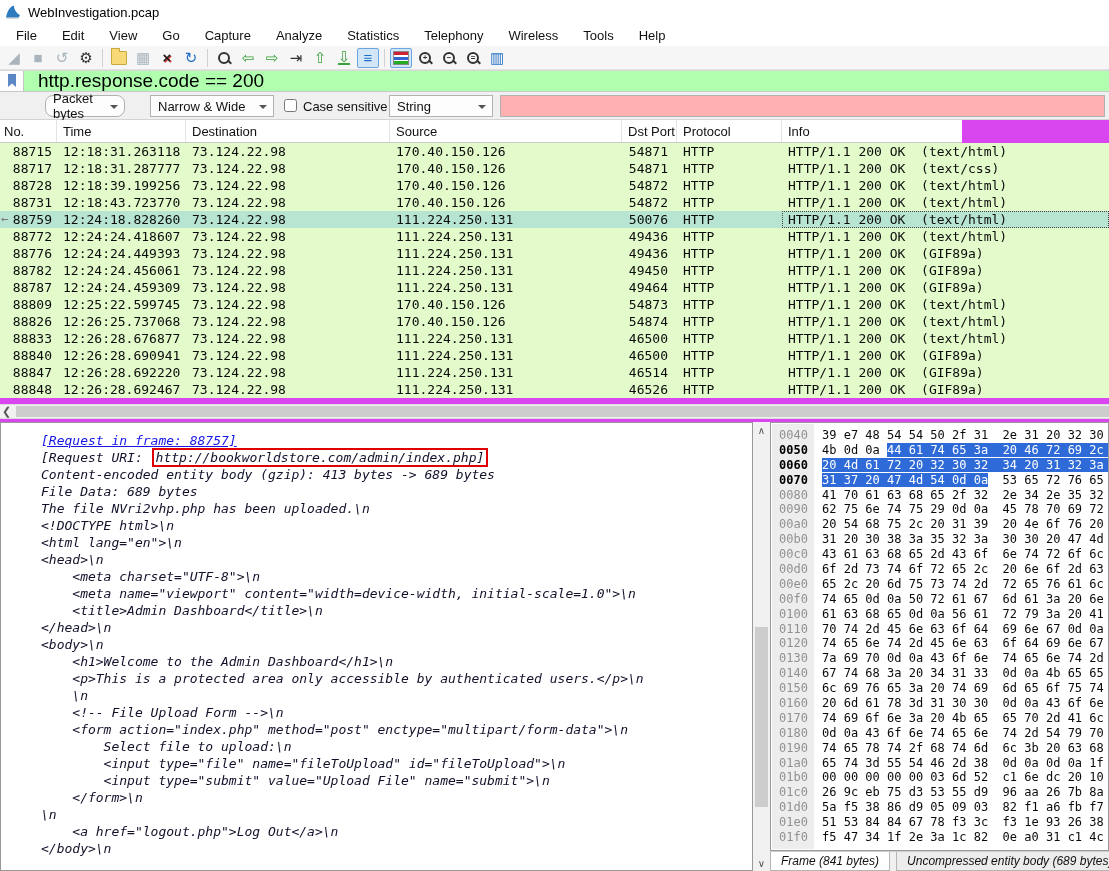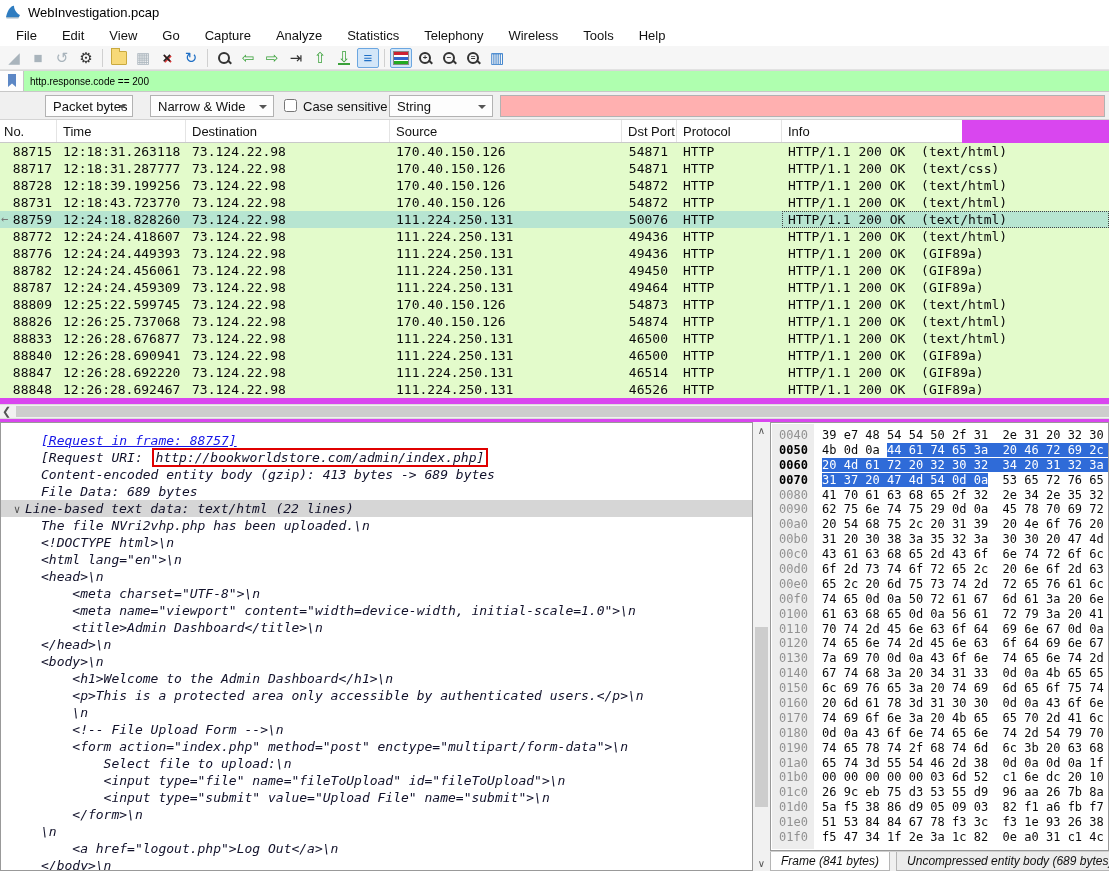--- a/index.html
+++ b/index.html
@@ -25,21 +25,21 @@
   .ic-active{background:#d3e6f8;border:1px solid #6ba6e0;}
   .folder-ic{width:14px;height:12px;background:#f7d978;border:1px solid #c9a93f;border-radius:1px;position:relative;}
   .folder-ic:before{content:"";position:absolute;left:-1px;top:-4px;width:7px;height:3px;background:#f7d978;border:1px solid #c9a93f;border-bottom:none;}
   .colorize-ic{width:14px;height:12px;background:linear-gradient(#c23 0 3px,#fff 3px 5px,#36c 5px 8px,#fff 8px 9px,#2a2 9px 12px);border:1px solid #888;}
   .mag{position:relative;width:14px;height:14px;}
   .mag .lens{position:absolute;left:1px;top:1px;width:8px;height:8px;border:2px solid #333;border-radius:50%;font-size:8px;line-height:8px;text-align:center;color:#333;font-weight:bold;}
   .mag .tail{position:absolute;left:10px;top:10px;width:5px;height:2px;background:#333;transform:rotate(45deg);}
   
   .filterbar{position:absolute;left:0;top:70px;width:1109px;height:22px;display:flex;border-top:1px solid #d8d8d8;border-bottom:1px solid #c8c8c8;box-sizing:border-box;}
   .bookmark-btn{width:23px;background:#fdfdfd;border-right:1px solid #c4c4c4;display:flex;align-items:center;justify-content:center;}
-  .filter-input{flex:1;background:var(--filter-green);display:flex;align-items:center;font-size:10px;padding-left:6px;color:#000;}
+  .filter-input{flex:1;background:var(--filter-green);display:flex;align-items:center;font-size:19px;padding-left:14px;color:#000;}
   
   .findbar{position:absolute;left:0;top:92px;width:1109px;height:28px;background:#f0f0f0;border-bottom:1px solid #d4d4d4;box-sizing:border-box;}
   .combo{position:absolute;top:3px;height:22px;background:#fdfdfd;border:1px solid #b2b2b2;font-size:13px;box-sizing:border-box;display:flex;align-items:center;padding-left:7px;}
   .combo .arr{position:absolute;right:6px;top:9px;width:0;height:0;border-left:4px solid transparent;border-right:4px solid transparent;border-top:4px solid #555;}
   .chk{position:absolute;left:284px;top:7px;width:13px;height:13px;margin:0;}
   .chklabel{position:absolute;left:303px;top:7px;font-size:13px;}
   .find-input{position:absolute;left:500px;top:3px;right:4px;height:22px;background:var(--find-pink);border:1px solid #b2b2b2;box-sizing:border-box;font-size:13px;}
   
   .grid{display:grid;grid-template-columns:57px 129px 204px 232px 55px 105px 1fr;}
   .pheader{position:absolute;left:0;top:120px;width:962px;height:23px;background:#fff;border-bottom:1px solid #c9c9c9;font-size:13px;box-sizing:border-box;}
@@ -189,21 +189,21 @@
   <div class="filterbar">
     <div class="bookmark-btn">
       <svg width="10" height="14" viewBox="0 0 10 14">
           <path d="M1 0 h8 v13 l-4 -3.5 l-4 3.5 Z" fill="#5c87c5"></path>
         </svg>
     </div>
     <div class="filter-input">http.response.code == 200</div>
   </div>
 
   <div class="findbar">
-    <div class="combo" style="left:45px;width:88px;">
+    <div class="combo" style="left:45px;width:80px;border-radius:8px;">
       <span>Packet bytes</span>
         <span class="arr"></span>
     </div>
     <div class="combo" style="left:150px;width:124px;">
       <span>Narrow &amp; Wide</span>
         <span class="arr"></span>
     </div>
     <input type="checkbox" class="chk" style="">
     <span class="chklabel">Case sensitive</span>
     <div class="combo" style="left:389px;width:104px;">
@@ -365,21 +365,20 @@
   <div class="hscroll">
     <span class="larr">❮</span>
     <div class="thumb"></div>
   </div>
 
   <div class="detail" id="detail">
       <div class="dline" style="padding-left: 40px;"><span class="link">[Request in frame: 88757]</span></div>
       <div class="dline" style="padding-left: 40px;"><span>[Request URI: </span><span class="redbox">http://bookworldstore.com/admin/index.php]</span></div>
       <div class="dline" style="padding-left: 40px;"><span>Content-encoded entity body (gzip): 413 bytes -&gt; 689 bytes</span></div>
       <div class="dline" style="padding-left: 40px;"><span>File Data: 689 bytes</span></div>
-      <div class="dline dsel" style="padding-left: 8px;"><span class="arrow">∨</span><span>Line-based text data: text/html (22 lines)</span></div>
       <div class="dline" style="padding-left: 40px;"><span>The file NVri2vhp.php has been uploaded.\n</span></div>
       <div class="dline" style="padding-left: 40px;"><span>&lt;!DOCTYPE html&gt;\n</span></div>
       <div class="dline" style="padding-left: 40px;"><span>&lt;html lang="en"&gt;\n</span></div>
       <div class="dline" style="padding-left: 40px;"><span>&lt;head&gt;\n</span></div>
       <div class="dline" style="padding-left: 40px;"><span>    &lt;meta charset="UTF-8"&gt;\n</span></div>
       <div class="dline" style="padding-left: 40px;"><span>    &lt;meta name="viewport" content="width=device-width, initial-scale=1.0"&gt;\n</span></div>
       <div class="dline" style="padding-left: 40px;"><span>    &lt;title&gt;Admin Dashboard&lt;/title&gt;\n</span></div>
       <div class="dline" style="padding-left: 40px;"><span>&lt;/head&gt;\n</span></div>
       <div class="dline" style="padding-left: 40px;"><span>&lt;body&gt;\n</span></div>
       <div class="dline" style="padding-left: 40px;"><span>    &lt;h1&gt;Welcome to the Admin Dashboard&lt;/h1&gt;\n</span></div>

